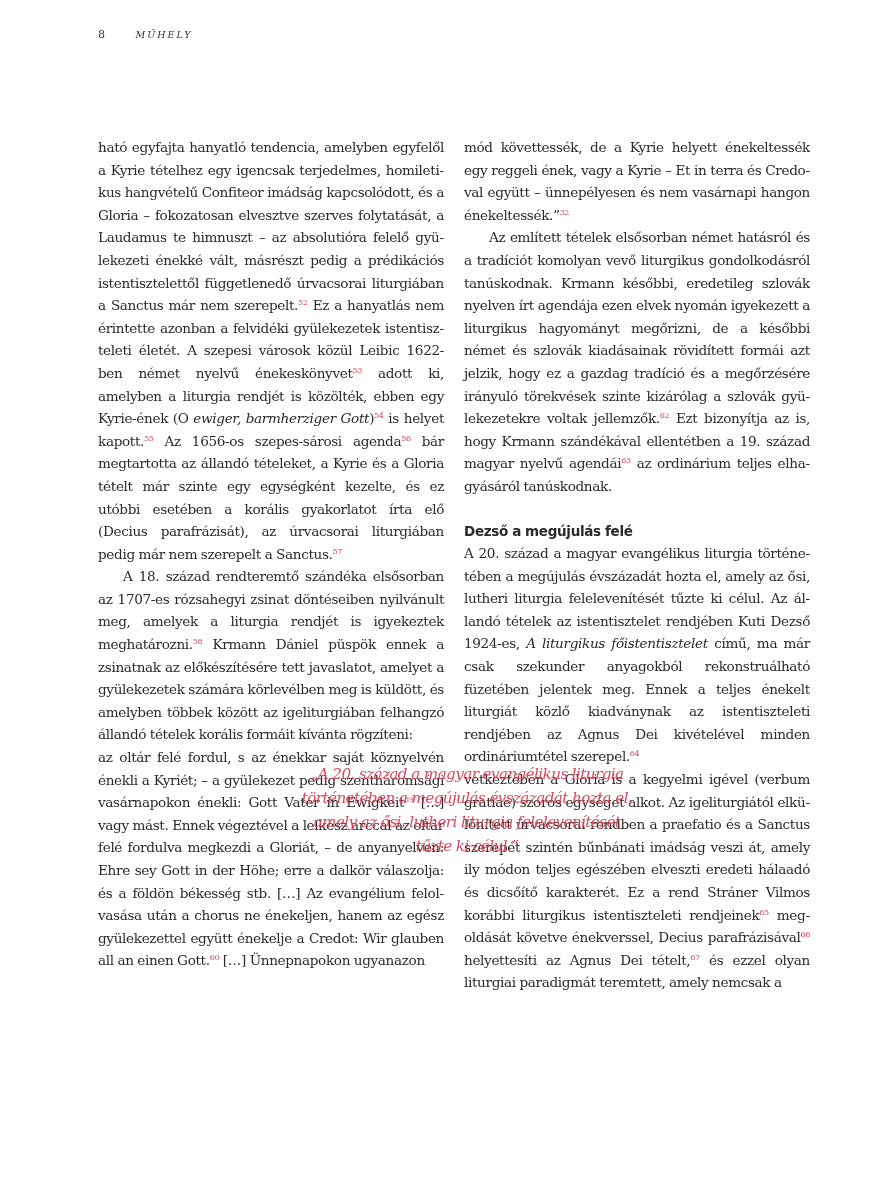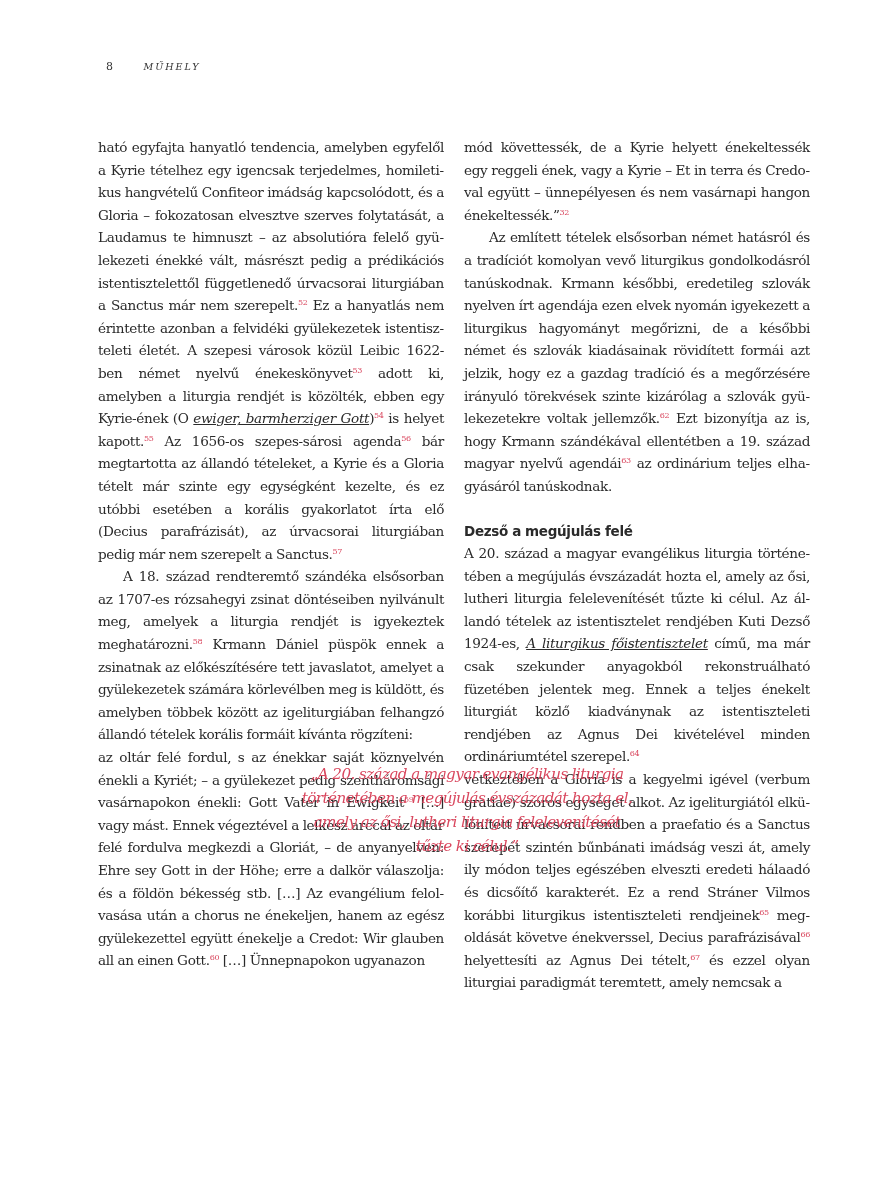--- a/index.html
+++ b/index.html
@@ -1,20 +1,20 @@
 <!DOCTYPE html>
 <html><head>
 <meta charset="utf-8">
 <style>
   html, body { margin: 0; padding: 0; background: #ffffff; }
   body {
     width: 880px; height: 1200px; position: relative; overflow: hidden;
     font-family: "DejaVu Serif", serif; color: #2a2a2a;
   }
-  .page-header { position: absolute; left: 98px; top: 60px; font-size: 11px; color: #333; margin-left: 8px; }
+  .page-header { position: absolute; left: 98px; top: 28px; font-size: 11px; color: #333; }
   .page-number { display: inline-block; width: 34px; }
   .section-name { font-style: italic; letter-spacing: 2px; font-size: 9.5px; }
   .col {
     position: absolute; top: 136px; width: 346px;
     font-size: 13.6px; line-height: 22.6px; text-align: justify;
     hyphens: manual; letter-spacing: -0.35px; word-spacing: -0.3px;
   }
   .col-left { left: 98px; }
   .col-right { left: 464px; }
   .col p { margin: 0; }
@@ -24,21 +24,21 @@
     font-family: "DejaVu Sans", sans-serif; font-weight: bold; font-size: 13.5px;
     margin-top: 22px !important; letter-spacing: -0.3px;
   }
   .narrow-left { width: 160px; }
   .narrow-right { margin-left: 172px; }
   .pull-quote {
     position: absolute; left: 278px; top: 762px; width: 346px;
     font-style: italic; color: #d9475e; text-align: center;
     font-size: 15.2px; line-height: 24px; letter-spacing: -0.6px; margin-left: 16px;
   }
-  em { font-style: italic; text-decoration: underline; }
+  em { font-style: italic; }
 </style>
 </head>
 <body>
 
 <div class="page-header">
   <span class="page-number">8</span>
   <span class="section-name">MŰHELY</span>
 </div>
 
 <div class="col col-left">

